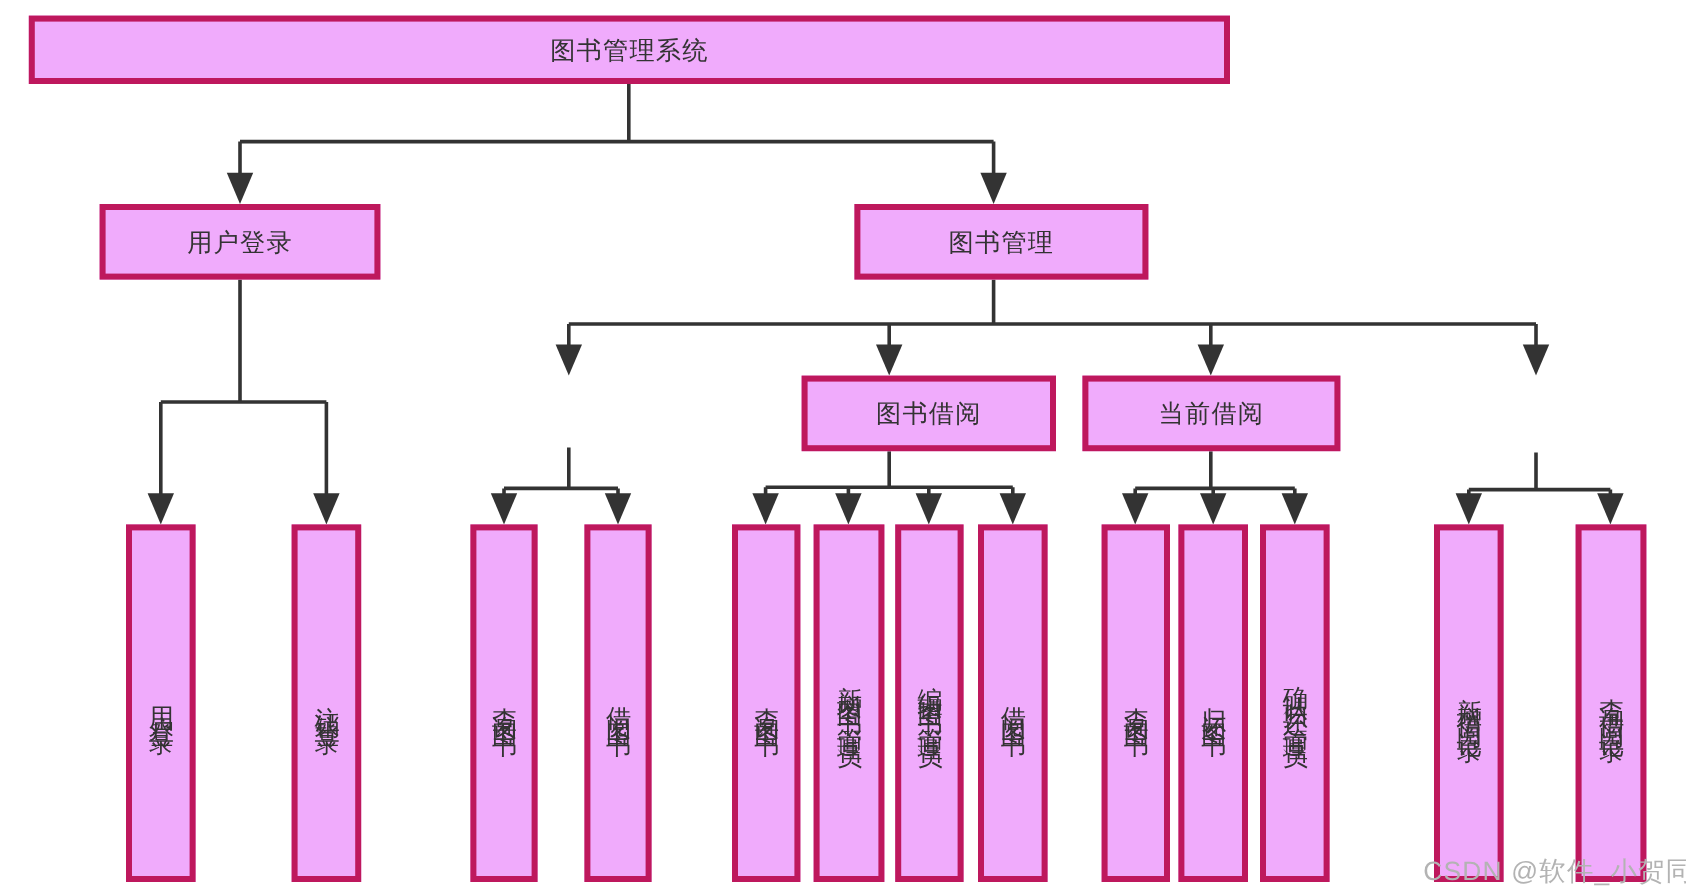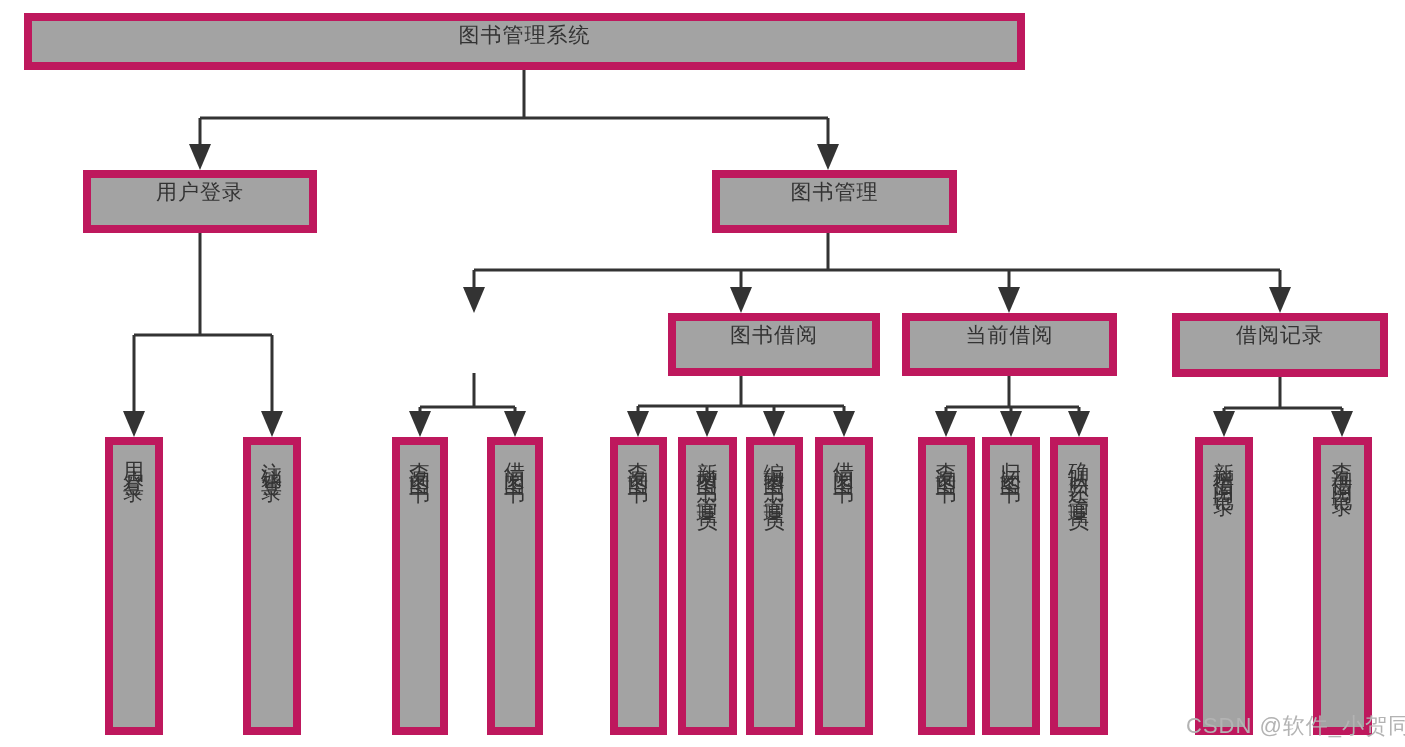--- a/index.html
+++ b/index.html
@@ -8,24 +8,24 @@
     width:1405px;height:747px;
     background:#ffffff;
     font-family:"Liberation Sans","DejaVu Sans",sans-serif;
     color:#333333;
     overflow:hidden;
   }
   #wires{position:absolute;left:0;top:0;z-index:0;}
   .node{
     position:absolute;
     box-sizing:border-box;
-    background:#a3a3a3;
-    border:8px solid #be185d;
+    background:#f0abfc;
+    border:5px solid #be185d;
     display:flex;
-    align-items:flex-start;
+    align-items:center;
     justify-content:center;
     z-index:1;
   }
   .node.h span{
     font-size:21px;
     letter-spacing:1px;
     white-space:nowrap;
   }
   .node.v{top:437px;height:298px;}
   .vtext{
@@ -101,23 +101,20 @@
   <div class="node h" style="left:712px;top:170px;width:245px;height:63px">
     <span>图书管理</span>
   </div>
 
   <div class="node h" style="left:668px;top:313px;width:212px;height:63px">
     <span>图书借阅</span>
   </div>
   <div class="node h" style="left:902px;top:313px;width:215px;height:63px">
     <span>当前借阅</span>
   </div>
-  <div class="node h" style="left:1172px;top:313px;width:216px;height:64px">
-    <span>借阅记录</span>
-  </div>
 
   <div class="node v" style="left:105px;width:58px">
     <span class="vtext">用户登录</span>
   </div>
   <div class="node v" style="left:243px;width:58px">
     <span class="vtext">注销登录</span>
   </div>
 
   <div class="node v" style="left:392px;width:56px">
     <span class="vtext">查询图书</span>

